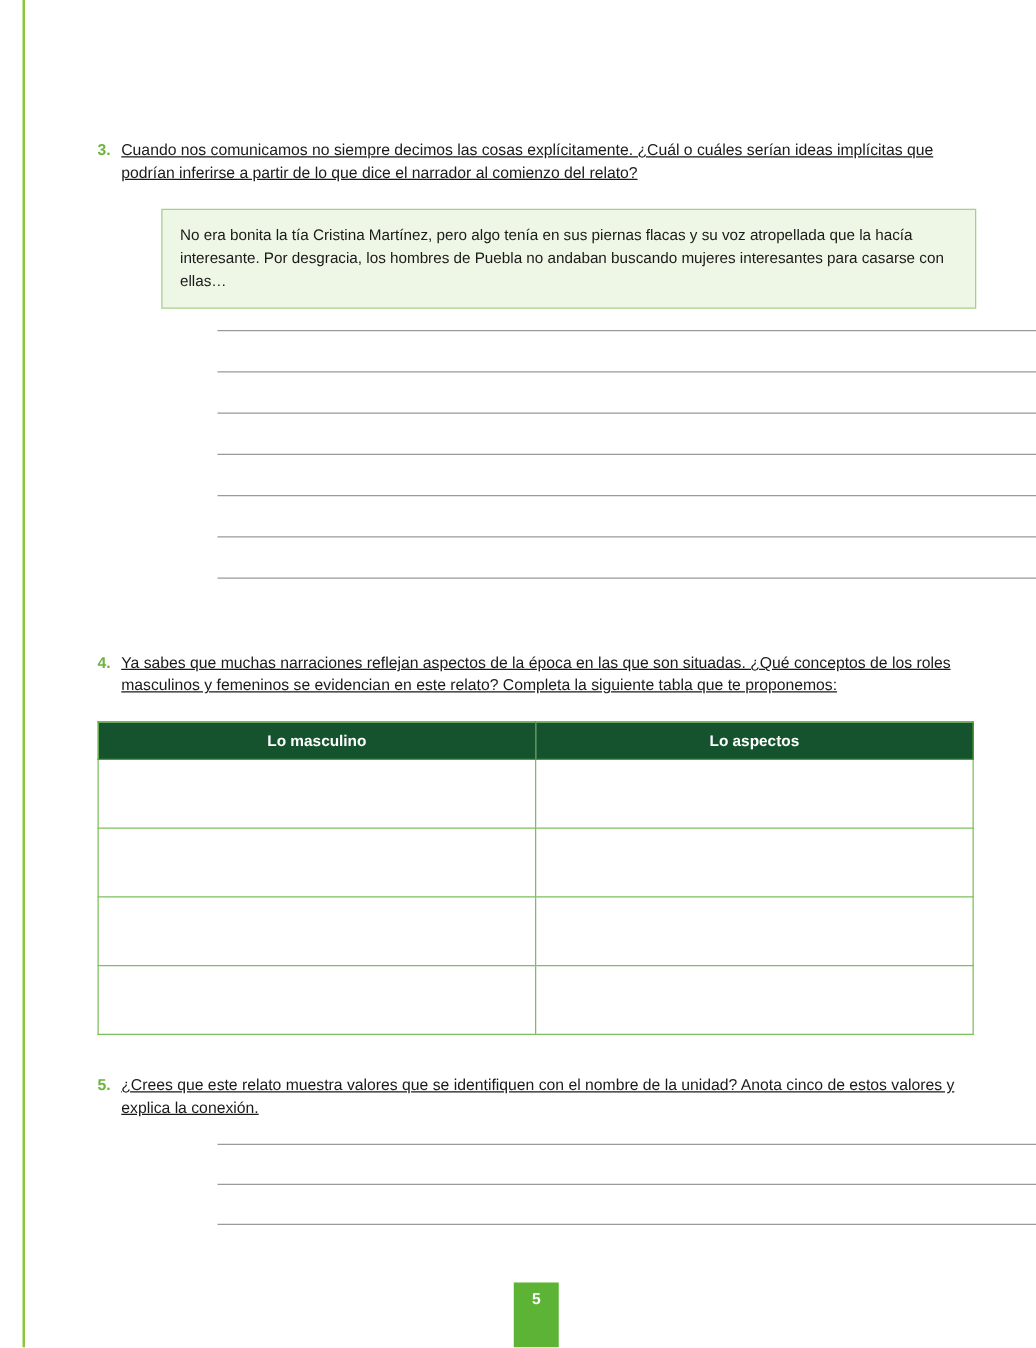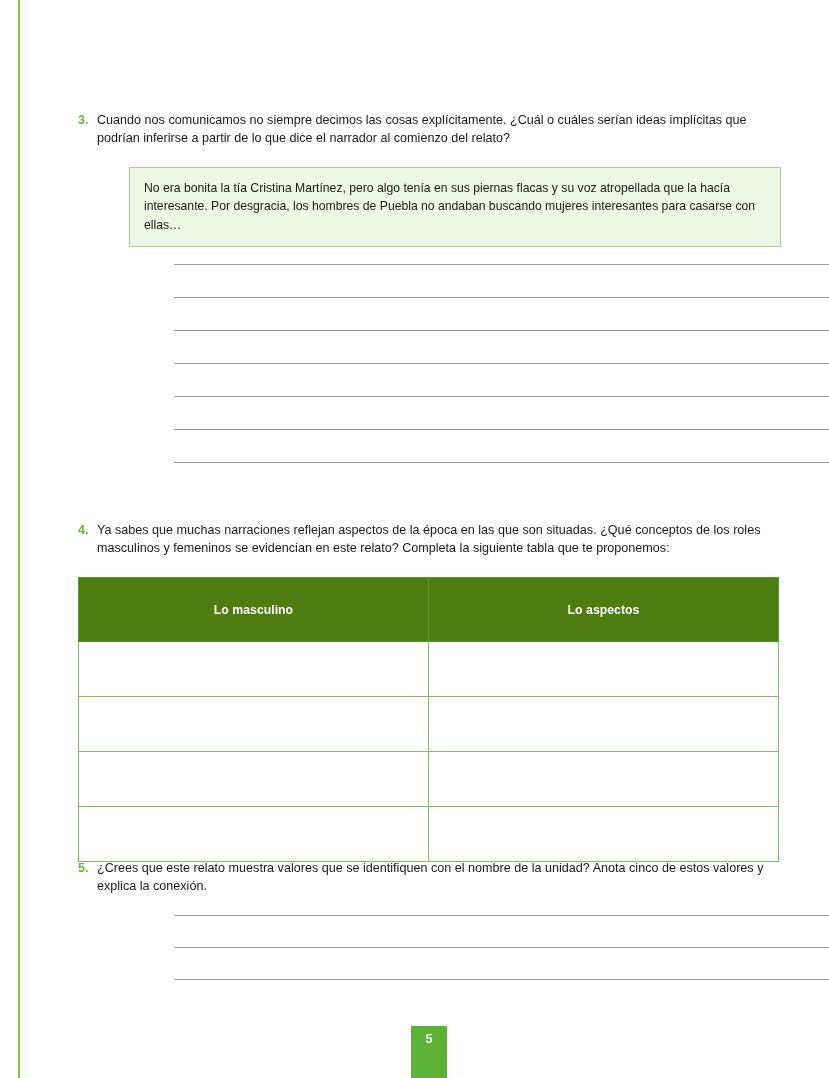--- a/index.html
+++ b/index.html
@@ -48,20 +48,21 @@
     color: #6cb33f;
     font-weight: bold;
     width: 19px;
     flex: 0 0 19px;
     font-size: 12.6px;
     padding-top: 0px;
   }
   .q-text {
     flex: 1;
     color: #1a1a1a;
+    text-decoration: underline;
   }
 
   .q3 { position: absolute; left: 0; top: 111px; width: 700px; }
   .q4 { position: absolute; left: 0; top: 521px; width: 700px; }
   .q5 { position: absolute; left: 0; top: 859px; width: 700px; }
 
   
   .quote-box {
     position: absolute;
     left: 51px;
@@ -97,28 +98,28 @@
     left: 78px;
     top: 577px;
     width: 700px;
   }
   table.roles {
     border-collapse: collapse;
     width: 700px;
     table-layout: fixed;
   }
   table.roles th {
-    background: #4d7c0f;
+    background: #14532d;
     color: #ffffff;
     font-size: 12.3px;
     font-weight: bold;
     height: 29px;
     border: 1px solid #4e9e31;
     text-align: center;
-    padding: 17px;
+    padding: 0;
   }
   table.roles td {
     border: 1px solid #7cbf5c;
     height: 54px;
     padding: 0;
     background: #ffffff;
   }
   table.roles col.c1 { width: 350px; }
   table.roles col.c2 { width: 350px; }
 

